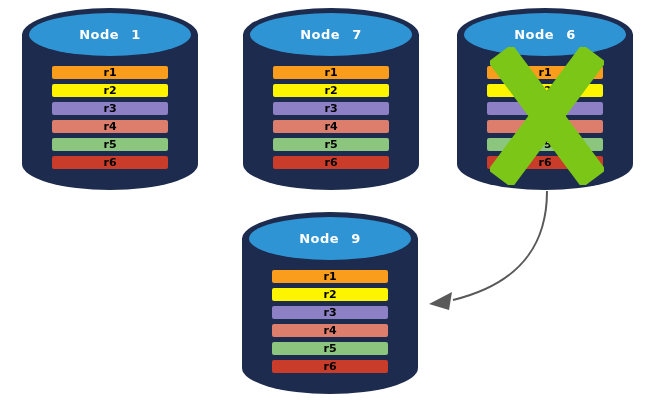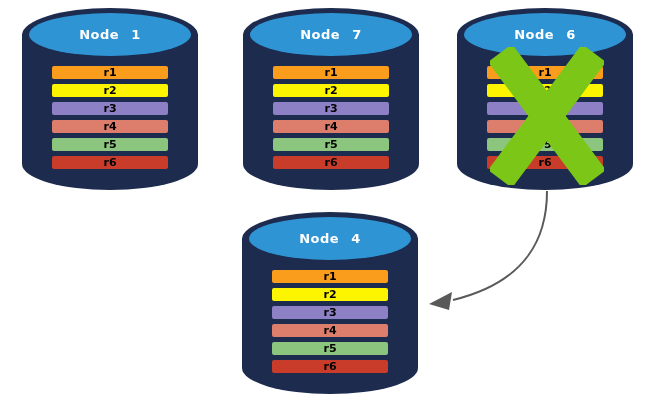--- a/index.html
+++ b/index.html
@@ -132,21 +132,21 @@
         <div class="row" style="background: rgb(140, 197, 125);">r5</div>
         <div class="row" style="background: rgb(201, 60, 42);">r6</div>
       </div>
   </div>
 
   <div class="cylinder" id="node4">
     <div class="cyl-body"></div>
     <div class="cyl-top">
       <div class="cyl-top-inner"></div>
     </div>
-    <div class="node-title">Node 4</div>
+    <div class="node-title">Node 9</div>
     <div class="rows">
         <div class="row" style="background: rgb(250, 157, 28);">r1</div>
         <div class="row" style="background: rgb(253, 244, 0);">r2</div>
         <div class="row" style="background: rgb(142, 128, 196);">r3</div>
         <div class="row" style="background: rgb(221, 126, 108);">r4</div>
         <div class="row" style="background: rgb(140, 197, 125);">r5</div>
         <div class="row" style="background: rgb(201, 60, 42);">r6</div>
       </div>
   </div>
 

